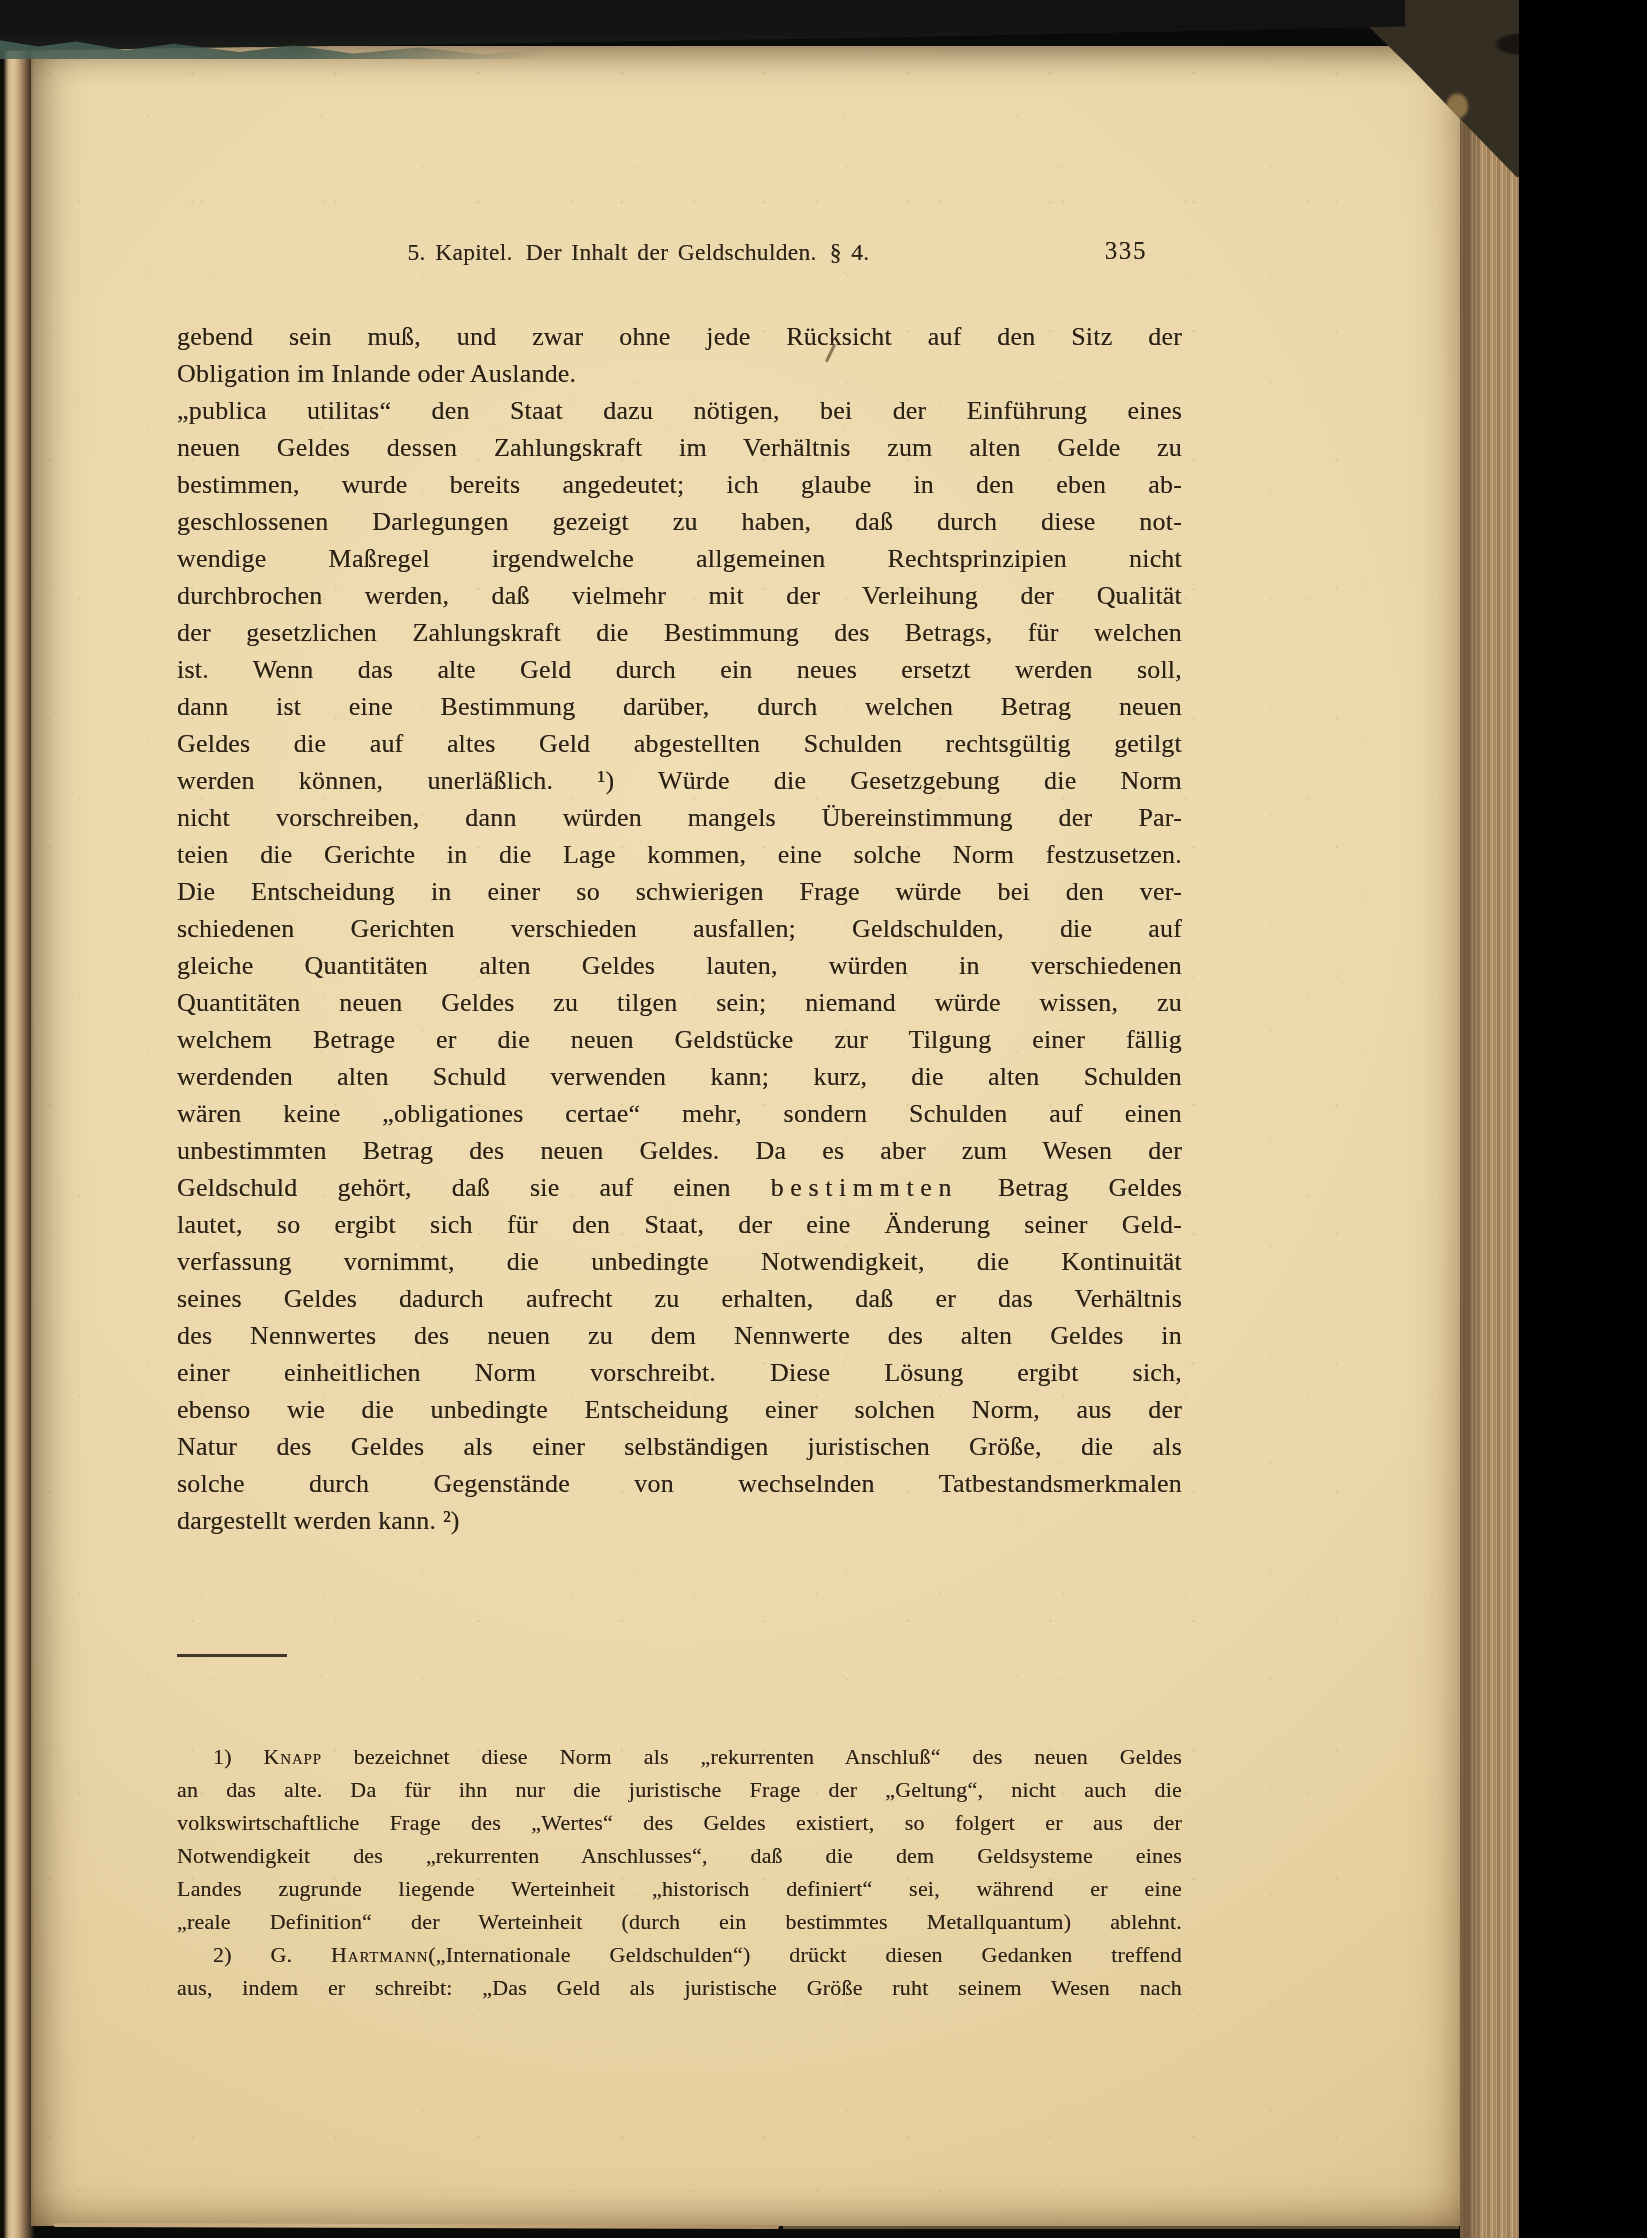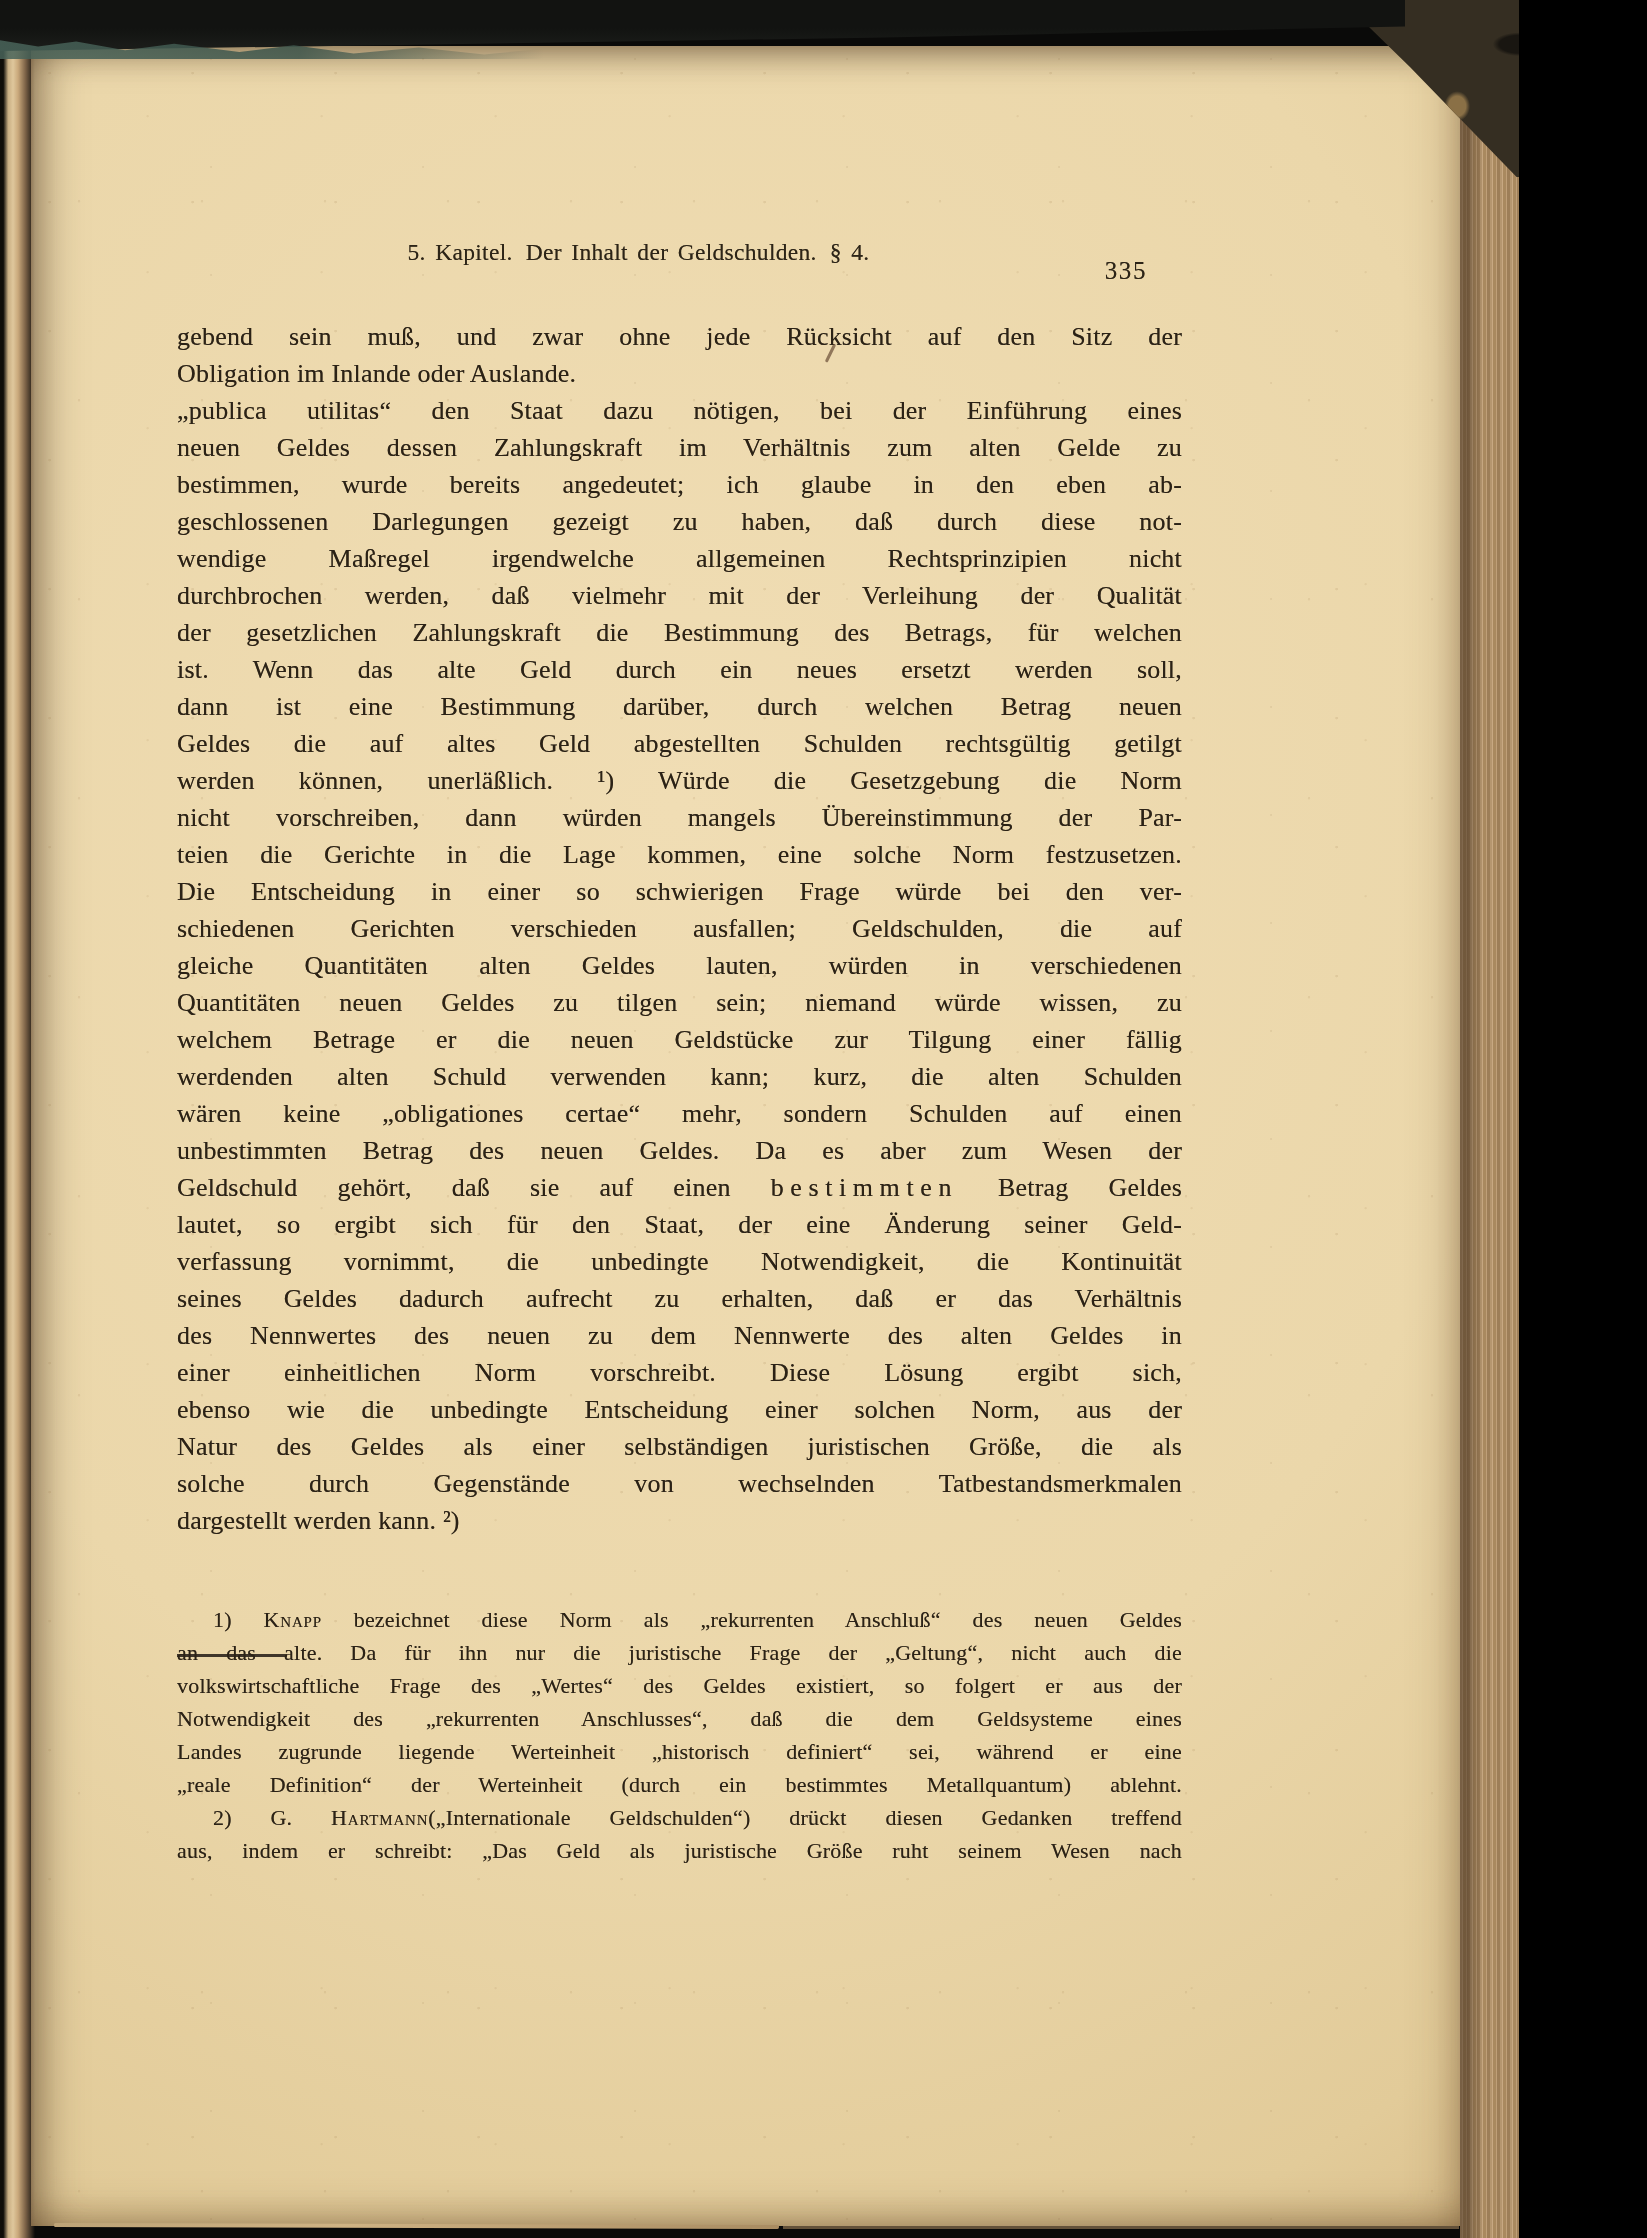--- a/index.html
+++ b/index.html
@@ -64,31 +64,31 @@
       radial-gradient(circle at 39% 78%,rgba(146,110,64,.16) 0 0.9px,transparent 1.6px),
       radial-gradient(circle at 85% 12%,rgba(120,90,50,.12) 0 0.8px,transparent 1.4px);
     background-size:143px 129px,174px 156px,123px 199px,212px 108px;}
 
   
   .running-head{position:absolute;left:146px;top:193px;width:1005px;font-size:23.5px;color:#2c2417;
     text-shadow:0 0 0.6px rgba(43,34,22,.55);}
   .head-text{display:block;text-align:center;transform:translateX(-41px);letter-spacing:0.3px;word-spacing:3.3px;}
   .head-text span{margin-right:13px;}
   .head-text span:last-child{margin-right:0;}
-  .page-num{position:absolute;right:35px;top:-1.6px;font-size:25px;letter-spacing:1.6px;margin-top:20px;}
+  .page-num{position:absolute;right:35px;top:-1.6px;font-size:25px;letter-spacing:1.6px;}
 
   .body{position:absolute;left:146px;top:272px;width:1005px;font-size:26px;color:#2b2216;
     text-shadow:0 0 0.6px rgba(43,34,22,.55);letter-spacing:0.2px;}
   .bl{height:37px;line-height:37px;}
   .j{text-align:justify;text-align-last:justify;}
   .ind{text-indent:46px;}
   .sp{letter-spacing:6.6px;}
 
   .fnrule{position:absolute;left:146px;top:1608px;width:110px;height:2.5px;background:#40362a;}
-  .footnotes{position:absolute;left:146px;top:1557px;width:1005px;font-size:22px;color:#2b2216;
+  .footnotes{position:absolute;left:146px;top:1694px;width:1005px;font-size:22px;color:#2b2216;
     text-shadow:0 0 0.5px rgba(43,34,22,.5);letter-spacing:0.2px;}
   .fl{height:33px;line-height:33px;}
   .ind2{text-indent:36px;}
   .sc{font-variant:small-caps;letter-spacing:0.8px;}
 
   .ink-mark{position:absolute;left:798px;top:297px;width:2.5px;height:20px;z-index:3;
     background:rgba(96,66,44,.65);transform:rotate(26deg);border-radius:1.6px;}
 </style>
 </head>
 <body>

